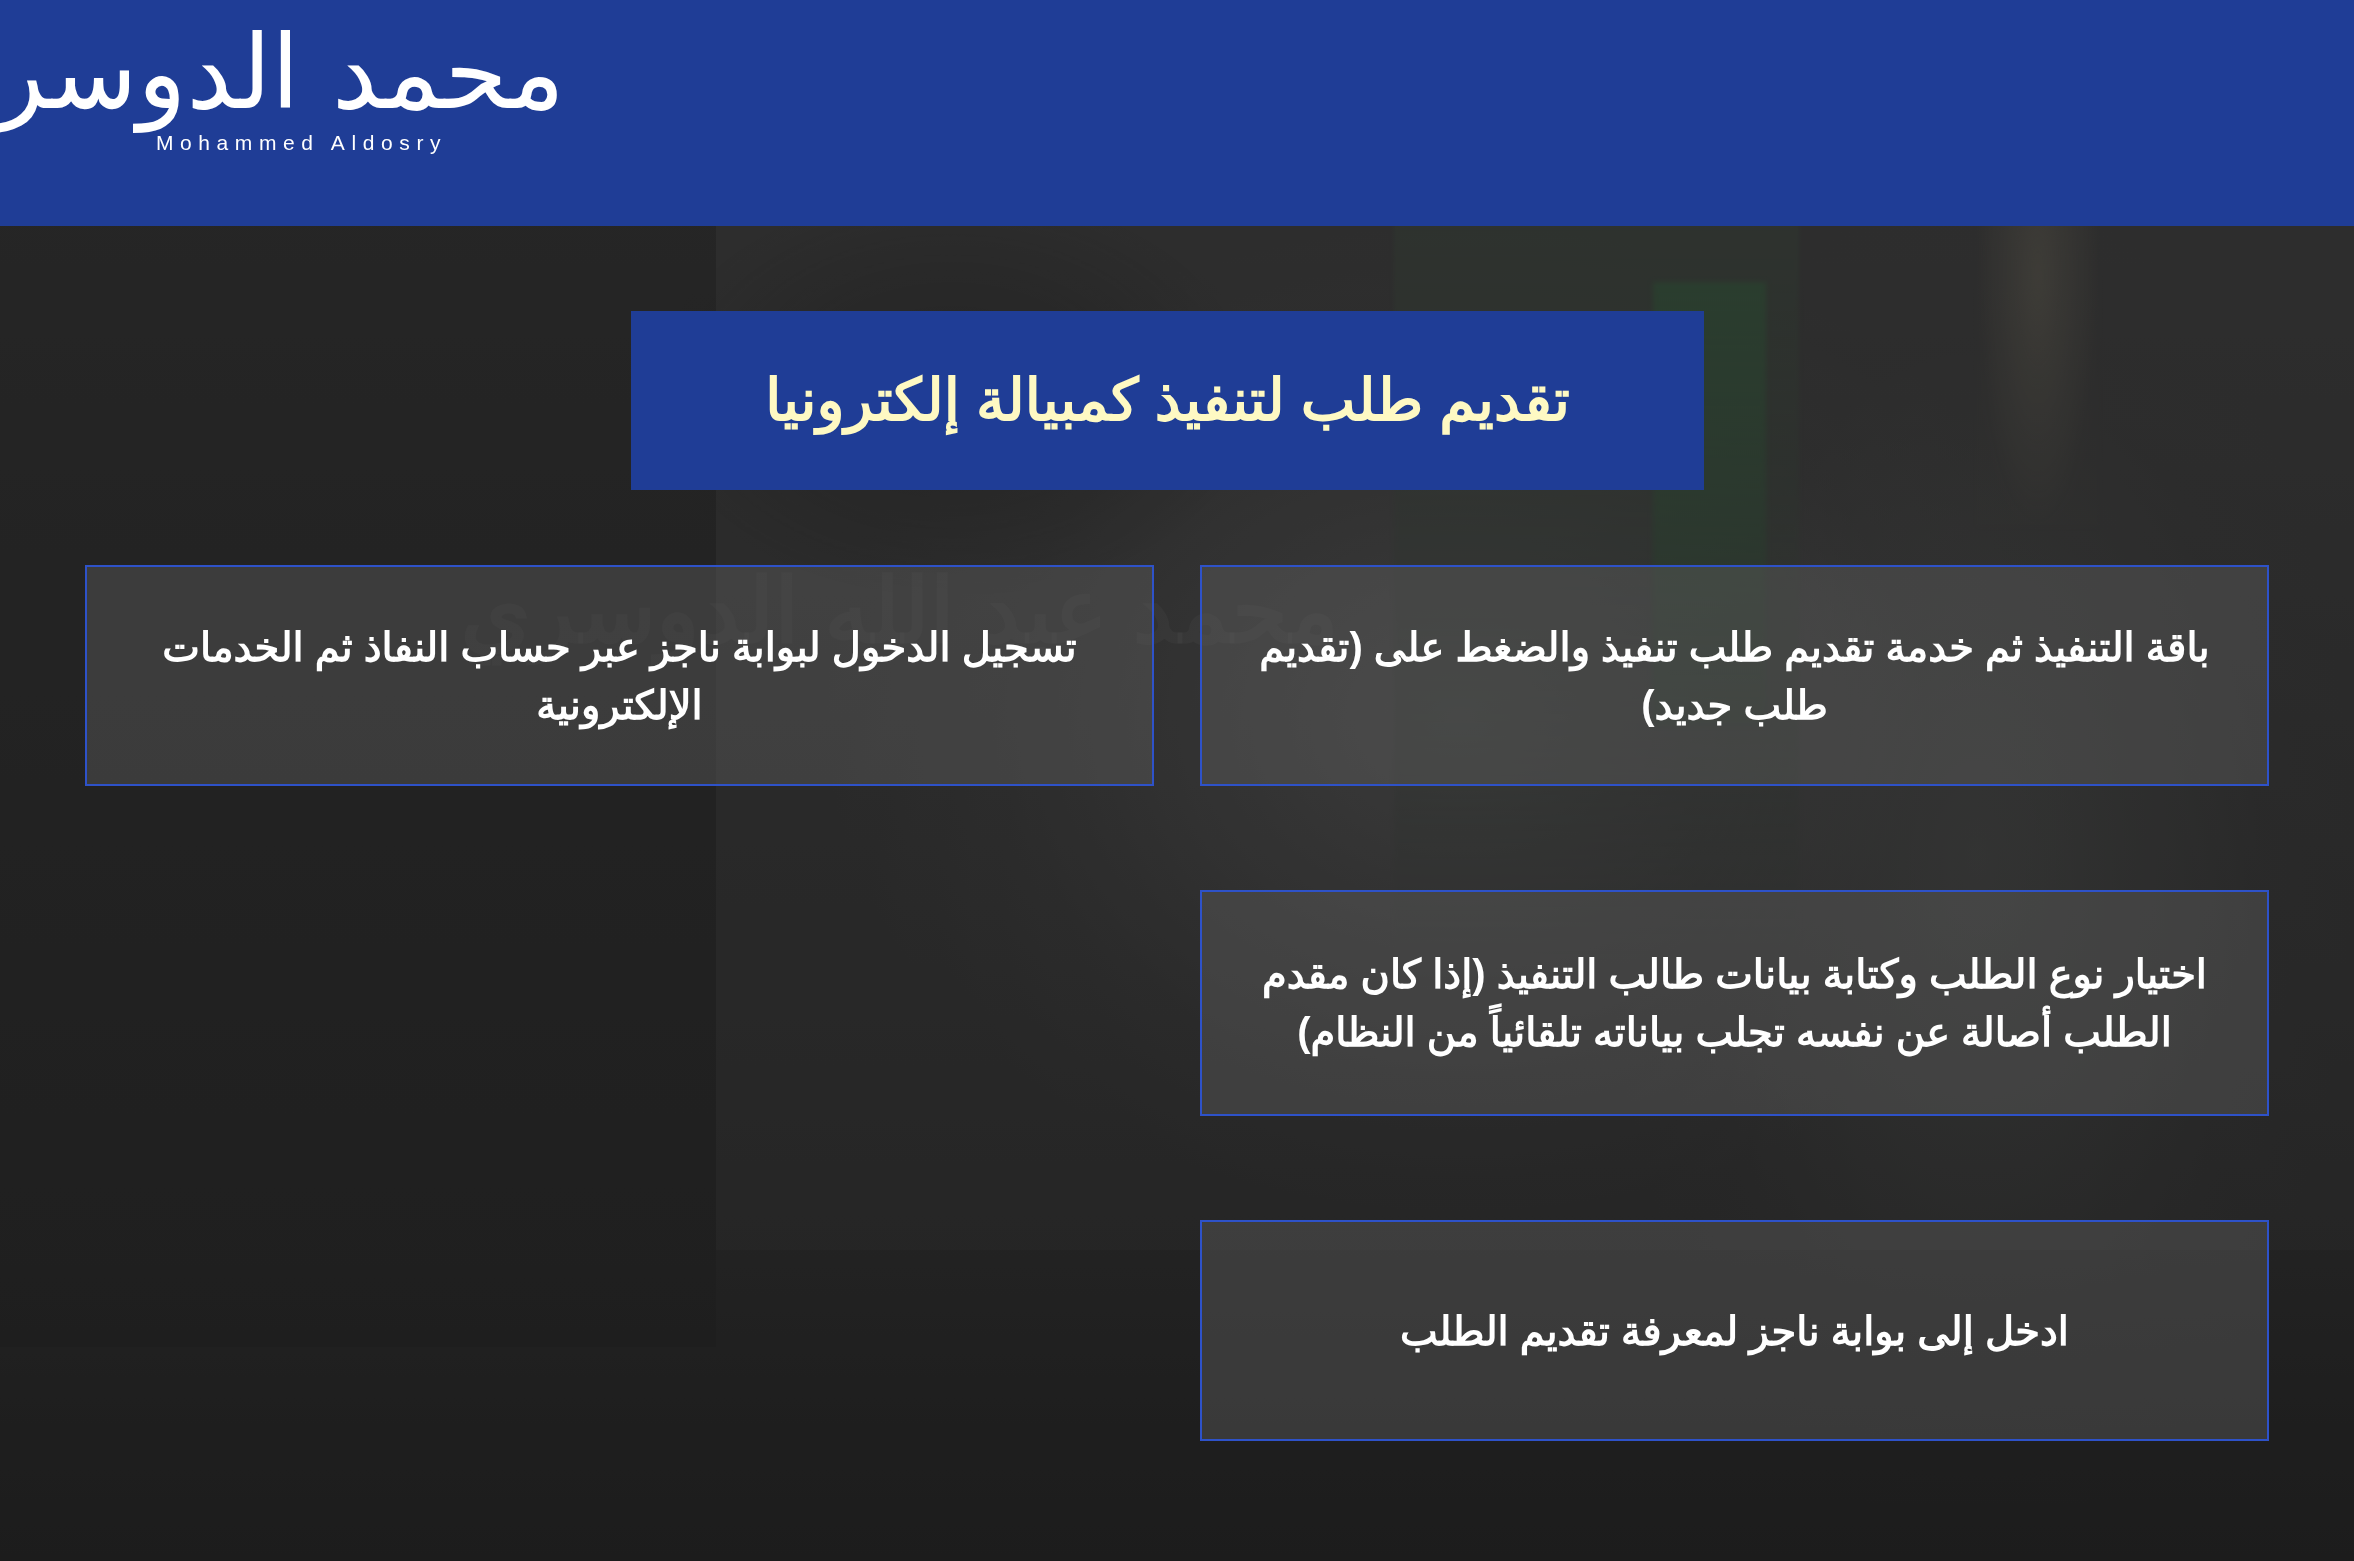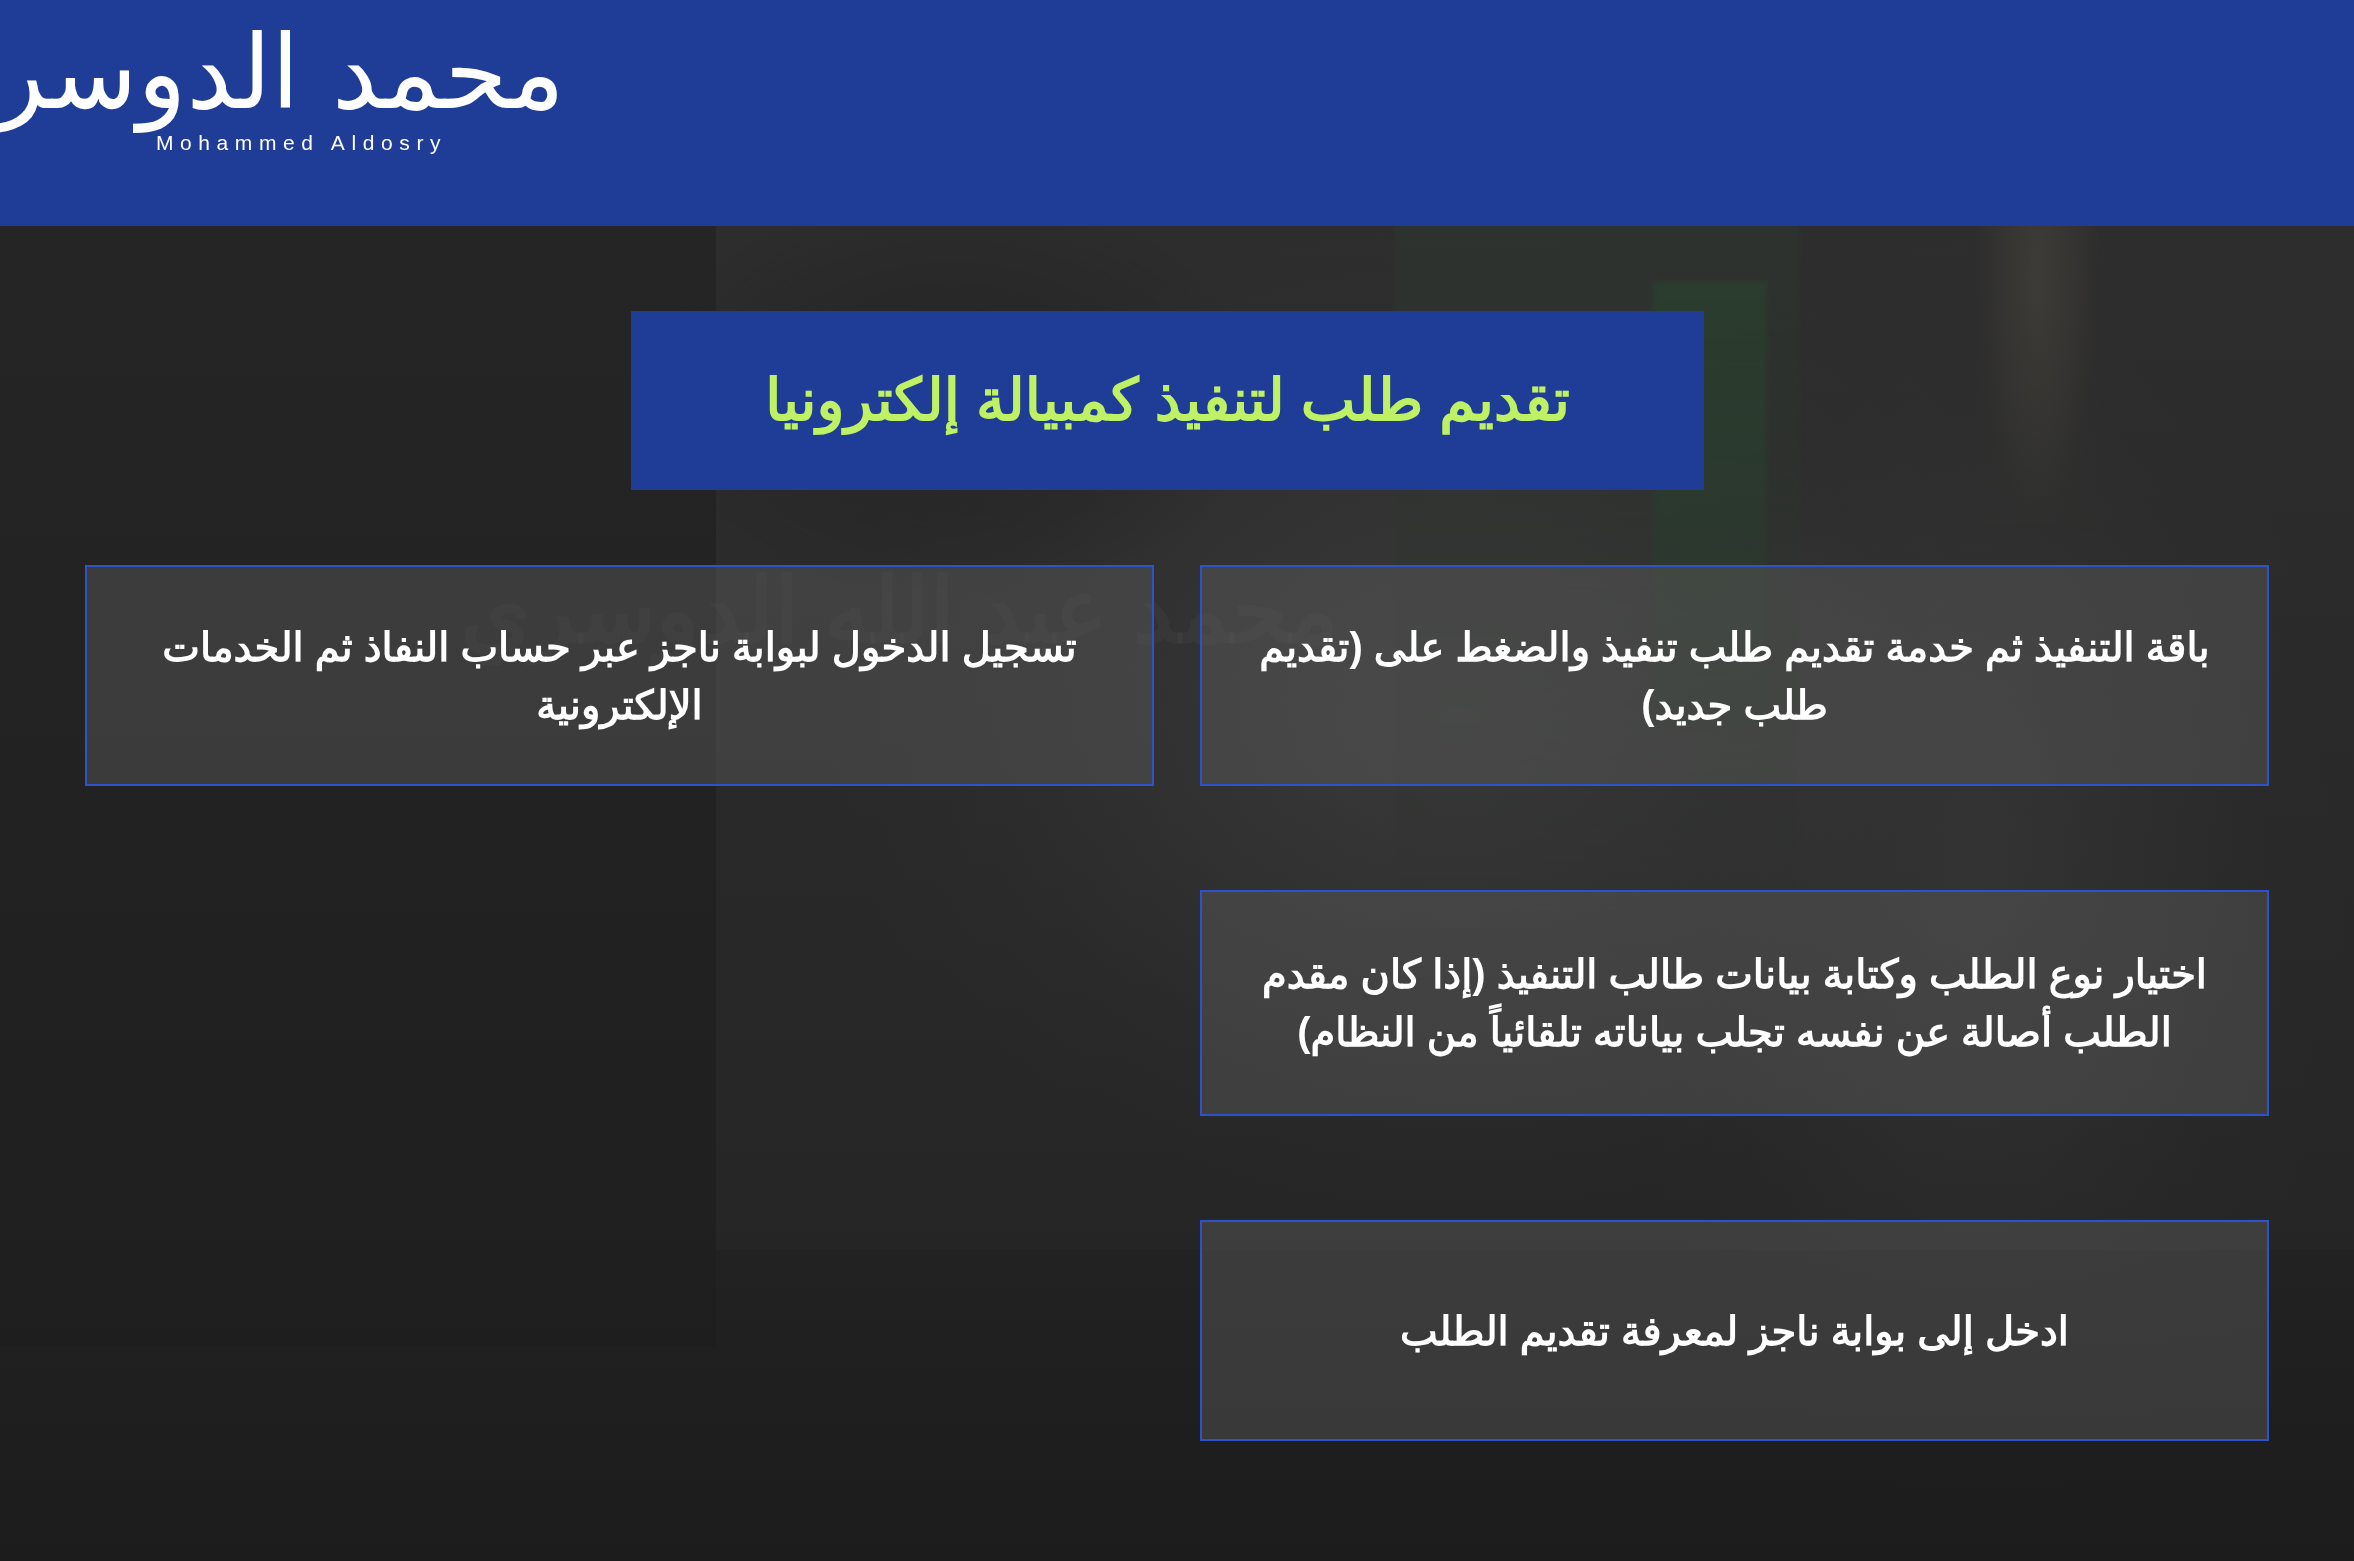--- a/index.html
+++ b/index.html
@@ -136,21 +136,21 @@
     top: 311px;
     width: 1073px;
     height: 179px;
     background: #1f3d96;
     display: flex;
     align-items: center;
     justify-content: center;
     z-index: 4;
   }
   .title-text {
-    color: #bef264;
+    color: #fef9c3;
     font-size: 58px;
     font-weight: bold;
     text-align: right;
     line-height: 1.25;
     padding: 0 26px;
   }
 
   
   .grid {
     position: absolute;

